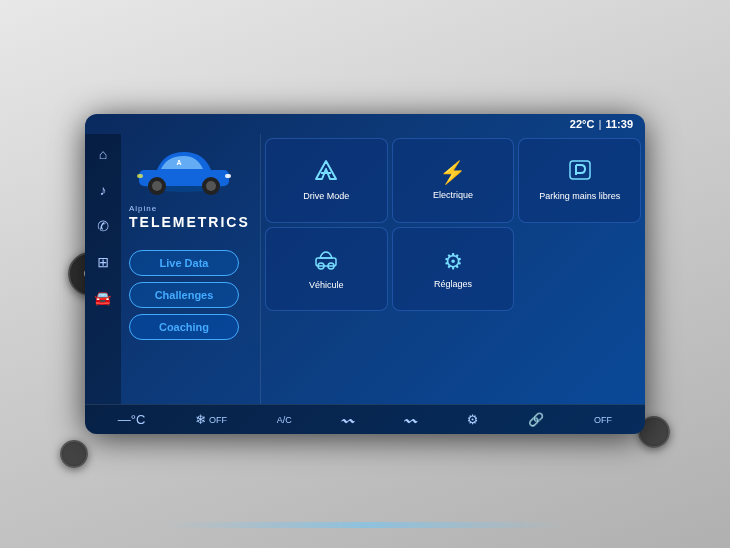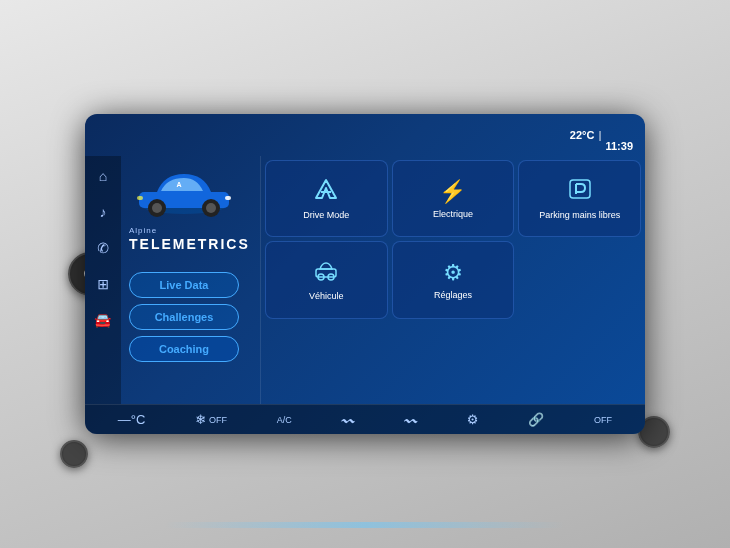--- a/index.html
+++ b/index.html
@@ -65,21 +65,20 @@
     .status-bar .temp {
       font-size: 11px;
     }
 
     .status-bar .divider {
       opacity: 0.6;
     }
 
     .status-bar .time {
       font-size: 11px;
-      margin-top: 22px;
     }
 
     
     .main-content {
       display: flex;
       flex: 1;
       overflow: hidden;
     }
 
     

